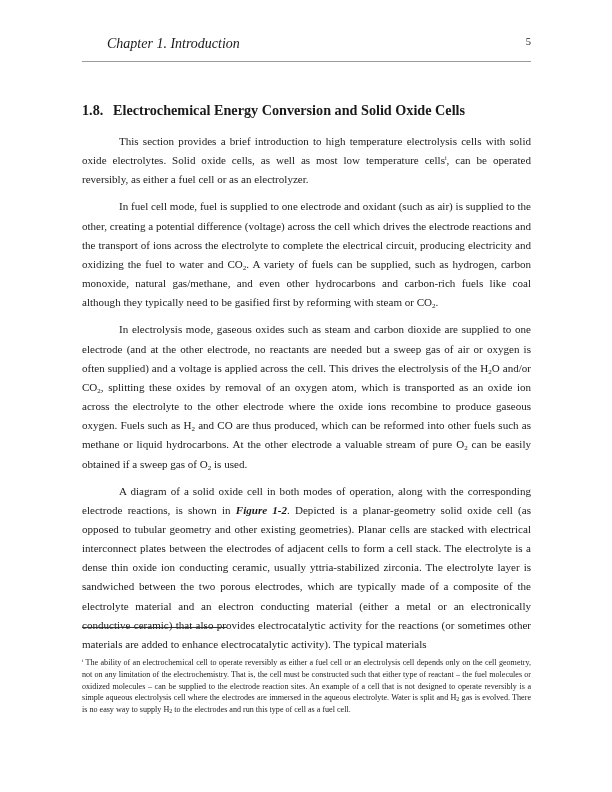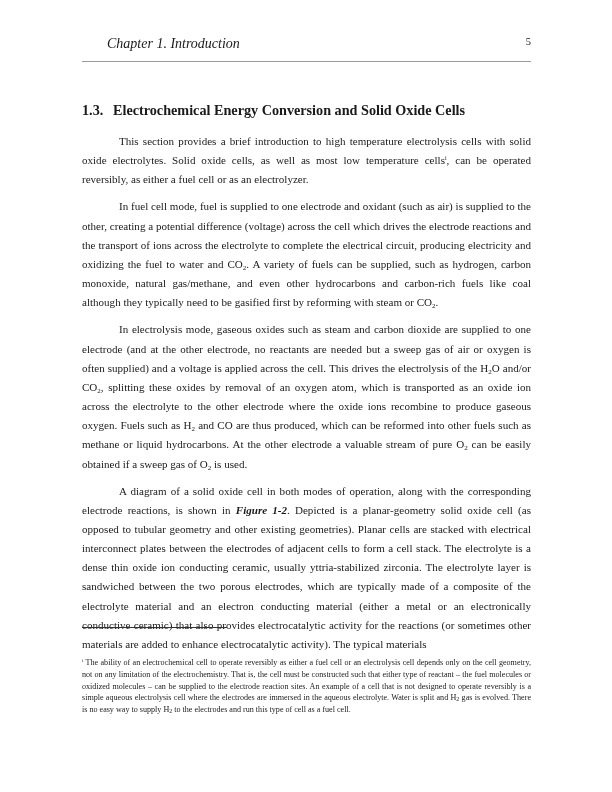--- a/index.html
+++ b/index.html
@@ -24,21 +24,21 @@
 </head>
 <body>
 
 <div class="header">
   <span class="chap">Chapter 1. Introduction</span>
   <span class="pnum">5</span>
 </div>
 <div class="rule"></div>
 
 <div class="section">
-  <span class="num">1.3.</span><span>Electrochemical Energy Conversion and Solid Oxide Cells</span>
+  <span class="num">1.8.</span><span>Electrochemical Energy Conversion and Solid Oxide Cells</span>
 </div>
 
 <div class="body">
   <p><span>This section provides a brief introduction to high temperature electrolysis cells with solid oxide electrolytes. Solid oxide cells, as well as most low temperature cells</span><sup>i</sup><span>, can be operated reversibly, as either a fuel cell or as an electrolyzer.</span></p>
   <p><span>In fuel cell mode, fuel is supplied to one electrode and oxidant (such as air) is supplied to the other, creating a potential difference (voltage) across the cell which drives the electrode reactions and the transport of ions across the electrolyte to complete the electrical circuit, producing electricity and oxidizing the fuel to water and CO</span><sub>2</sub><span>. A variety of fuels can be supplied, such as hydrogen, carbon monoxide, natural gas/methane, and even other hydrocarbons and carbon-rich fuels like coal although they typically need to be gasified first by reforming with steam or CO</span><sub>2</sub><span>.</span></p>
   <p><span>In electrolysis mode, gaseous oxides such as steam and carbon dioxide are supplied to one electrode (and at the other electrode, no reactants are needed but a sweep gas of air or oxygen is often supplied) and a voltage is applied across the cell. This drives the electrolysis of the H</span><sub>2</sub><span>O and/or CO</span><sub>2</sub><span>, splitting these oxides by removal of an oxygen atom, which is transported as an oxide ion across the electrolyte to the other electrode where the oxide ions recombine to produce gaseous oxygen. Fuels such as H</span><sub>2</sub><span> and CO are thus produced, which can be reformed into other fuels such as methane or liquid hydrocarbons. At the other electrode a valuable stream of pure O</span><sub>2</sub><span> can be easily obtained if a sweep gas of O</span><sub>2</sub><span> is used.</span></p>
   <p><span>A diagram of a solid oxide cell in both modes of operation, along with the corresponding electrode reactions, is shown in </span><b>Figure 1-2</b><span>. Depicted is a planar-geometry solid oxide cell (as opposed to tubular geometry and other existing geometries). Planar cells are stacked with electrical interconnect plates between the electrodes of adjacent cells to form a cell stack. The electrolyte is a dense thin oxide ion conducting ceramic, usually yttria-stabilized zirconia. The electrolyte layer is sandwiched between the two porous electrodes, which are typically made of a composite of the electrolyte material and an electron conducting material (either a metal or an electronically conductive ceramic) that also provides electrocatalytic activity for the reactions (or sometimes other materials are added to enhance electrocatalytic activity). The typical materials</span></p>
 </div>
 
 <div class="fnrule"></div>

